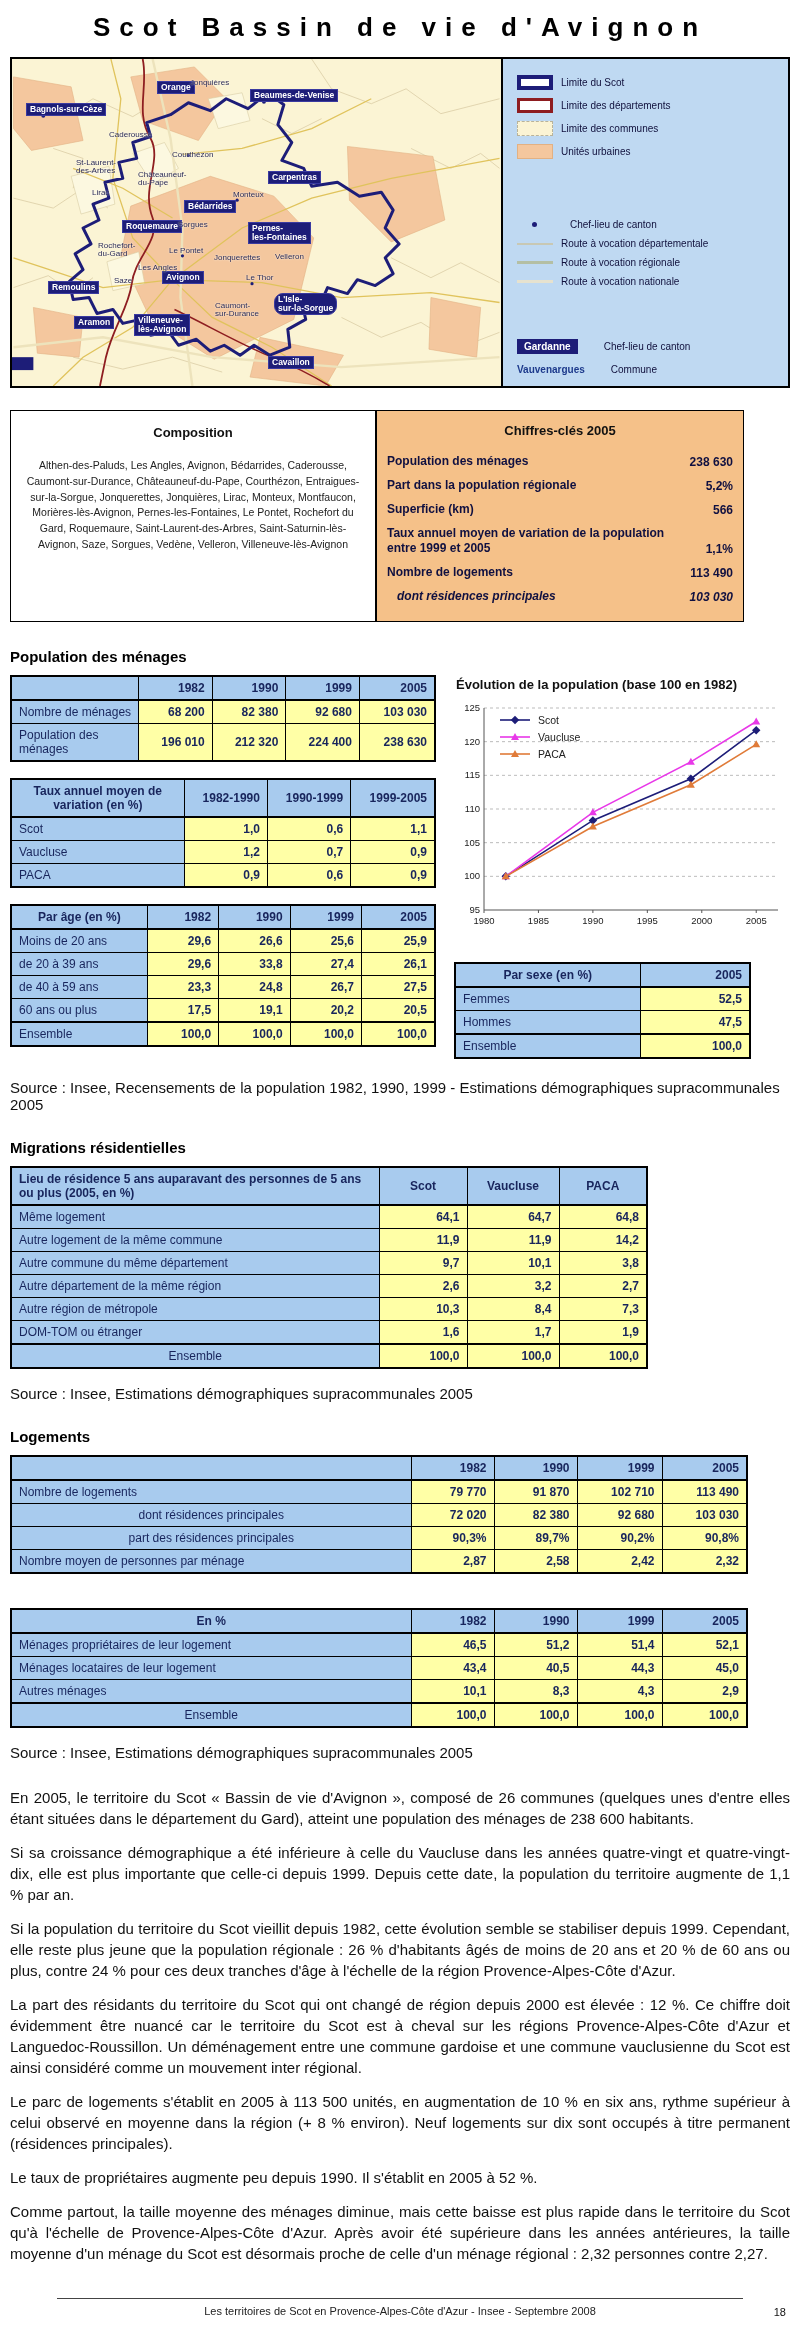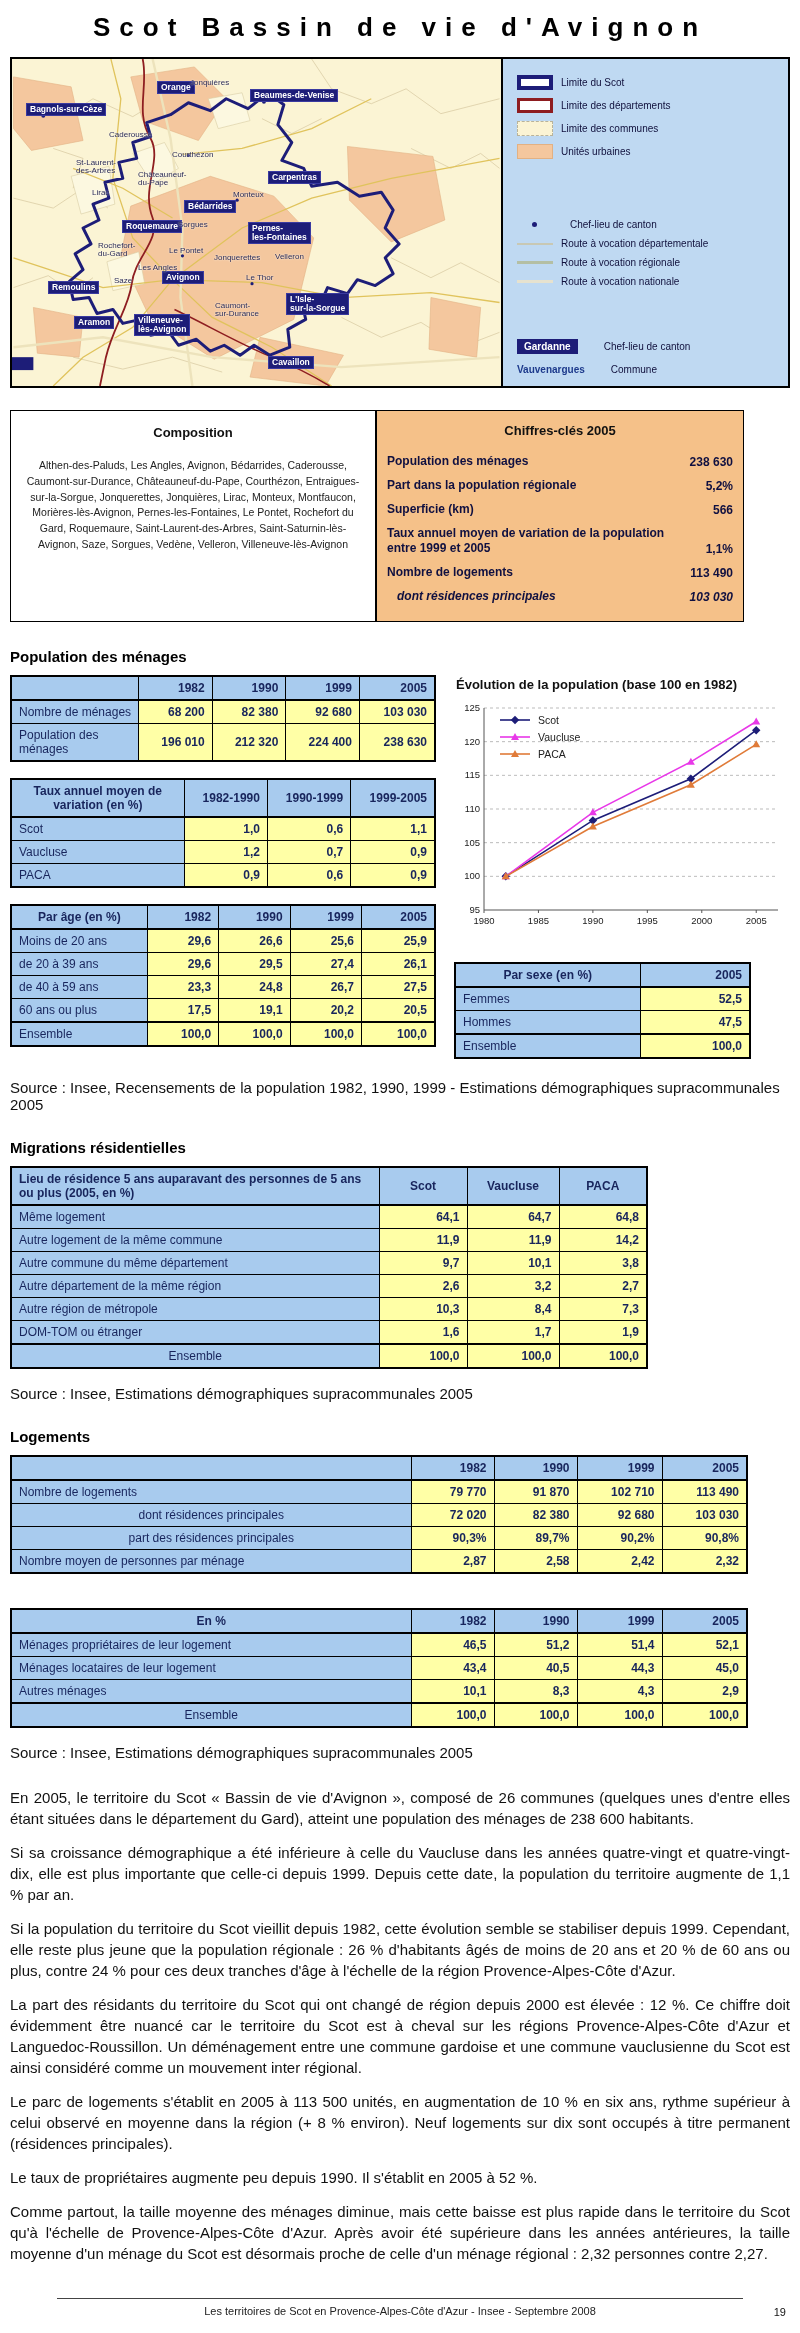--- a/index.html
+++ b/index.html
@@ -152,21 +152,21 @@
           <div class="maplbl canton" style="left: 14px; top: 44px;">Bagnols-sur-Cèze</div>
           <div class="maplbl canton" style="left: 145px; top: 22px;">Orange</div>
           <div class="maplbl canton" style="left: 238px; top: 30px;">Beaumes-de-Venise</div>
           <div class="maplbl canton" style="left: 256px; top: 112px;">Carpentras</div>
           <div class="maplbl canton" style="left: 172px; top: 141px;">Bédarrides</div>
           <div class="maplbl canton" style="left: 110px; top: 161px;">Roquemaure</div>
           <div class="maplbl canton" style="left: 236px; top: 163px;">Pernes-
 les-Fontaines</div>
           <div class="maplbl canton" style="left: 150px; top: 212px;">Avignon</div>
           <div class="maplbl canton" style="left: 36px; top: 222px;">Remoulins</div>
-          <div class="maplbl canton" style="left: 274px; top: 234px;">L'Isle-
+          <div class="maplbl canton" style="left: 262px; top: 234px; border-radius: 9px;">L'Isle-
 sur-la-Sorgue</div>
           <div class="maplbl canton" style="left: 62px; top: 257px;">Aramon</div>
           <div class="maplbl canton" style="left: 122px; top: 255px;">Villeneuve-
 lès-Avignon</div>
           <div class="maplbl canton" style="left: 256px; top: 297px;">Cavaillon</div>
           <div class="maplbl town" style="left: 178px; top: 20px;">Jonquières</div>
           <div class="maplbl town" style="left: 97px; top: 72px;">Caderousse</div>
           <div class="maplbl town" style="left: 160px; top: 92px;">Courthézon</div>
           <div class="maplbl town" style="left: 126px; top: 112px;">Châteauneuf-
 du-Pape</div>
@@ -369,21 +369,21 @@
             <tr>
               <th class="rlabel">Moins de 20 ans</th>
               <td class="val">29,6</td>
               <td class="val">26,6</td>
               <td class="val">25,6</td>
               <td class="val">25,9</td>
             </tr>
             <tr>
               <th class="rlabel">de 20 à 39 ans</th>
               <td class="val">29,6</td>
-              <td class="val">29,5</td>
+              <td class="val">33,8</td>
               <td class="val">27,4</td>
               <td class="val">26,1</td>
             </tr>
             <tr>
               <th class="rlabel">de 40 à 59 ans</th>
               <td class="val">23,3</td>
               <td class="val">24,8</td>
               <td class="val">26,7</td>
               <td class="val">27,5</td>
             </tr>
@@ -662,16 +662,16 @@
     <p>Si la population du territoire du Scot vieillit depuis 1982, cette évolution semble se stabiliser depuis 1999. Cependant, elle reste plus jeune que la population régionale : 26 % d'habitants âgés de moins de 20 ans et 20 % de 60 ans ou plus, contre 24 % pour ces deux tranches d'âge à l'échelle de la région Provence-Alpes-Côte d'Azur.</p>
     <p>La part des résidants du territoire du Scot qui ont changé de région depuis 2000 est élevée : 12 %. Ce chiffre doit évidemment être nuancé car le territoire du Scot est à cheval sur les régions Provence-Alpes-Côte d'Azur et Languedoc-Roussillon. Un déménagement entre une commune gardoise et une commune vauclusienne du Scot est ainsi considéré comme un mouvement inter régional.</p>
     <p>Le parc de logements s'établit en 2005 à 113 500 unités, en augmentation de 10 % en six ans, rythme supérieur à celui observé en moyenne dans la région (+ 8 % environ). Neuf logements sur dix sont occupés à titre permanent (résidences principales).</p>
     <p>Le taux de propriétaires augmente peu depuis 1990. Il s'établit en 2005 à 52 %.</p>
     <p>Comme partout, la taille moyenne des ménages diminue, mais cette baisse est plus rapide dans le territoire du Scot qu'à l'échelle de Provence-Alpes-Côte d'Azur. Après avoir été supérieure dans les années antérieures, la taille moyenne d'un ménage du Scot est désormais proche de celle d'un ménage régional : 2,32 personnes contre 2,27.</p>
   </div>
 
   <div class="footer">
     <div class="rule"></div>
     <div class="ftext">Les territoires de Scot en Provence-Alpes-Côte d'Azur - Insee - Septembre 2008</div>
-    <div class="pnum">19</div>
+    <div class="pnum">18</div>
   </div>
 
 </div>
 
 </body></html>

